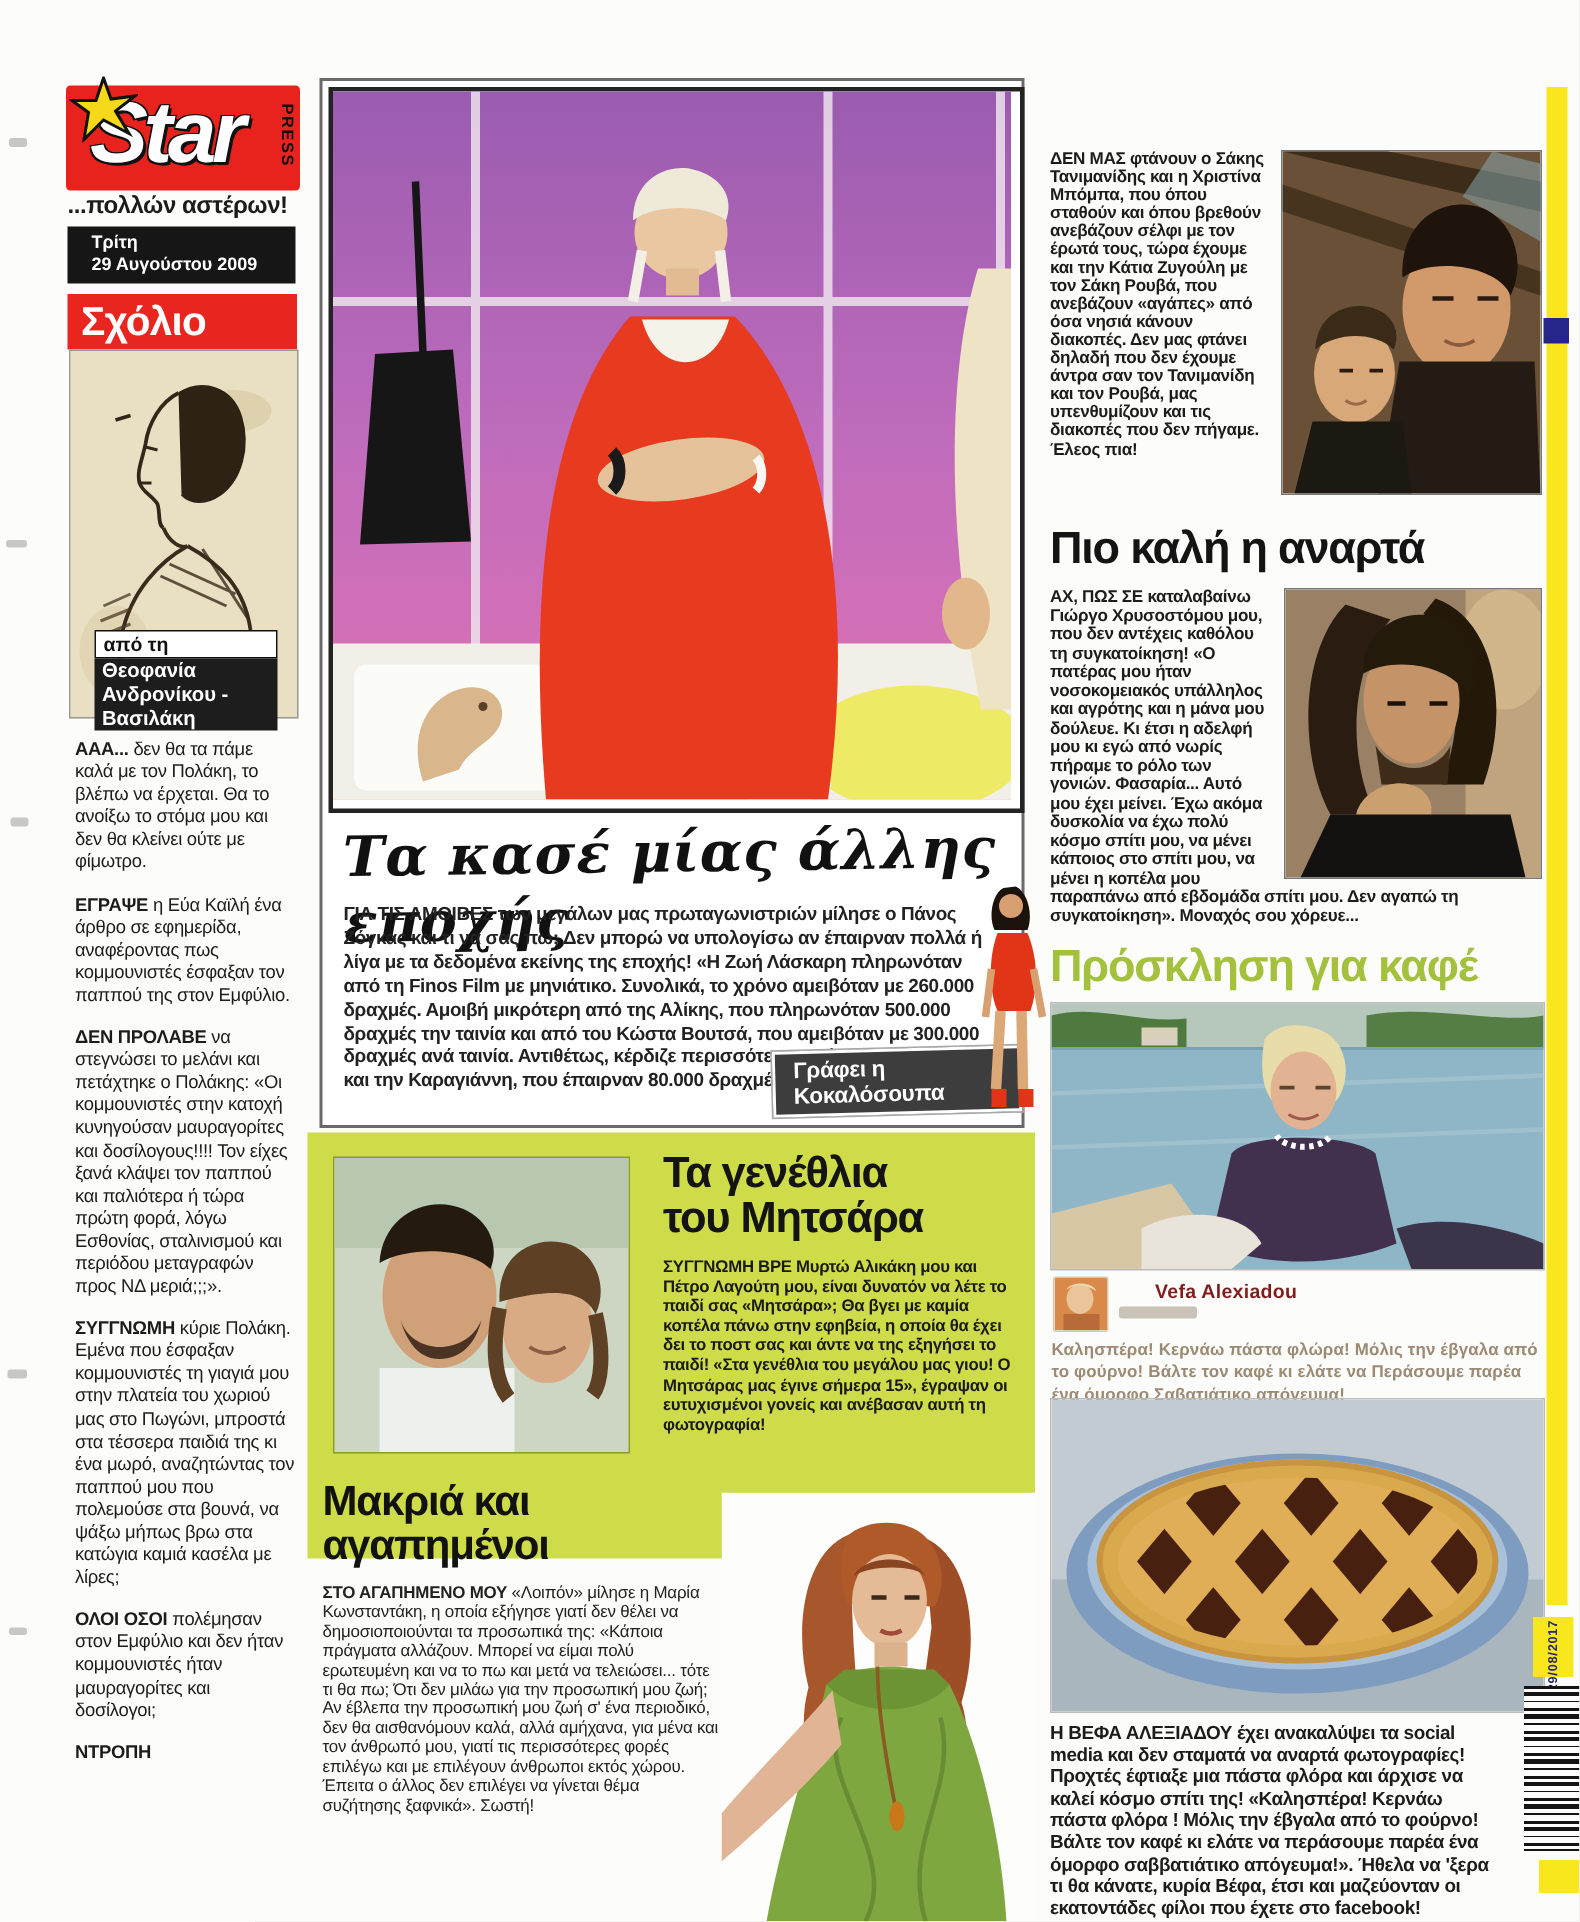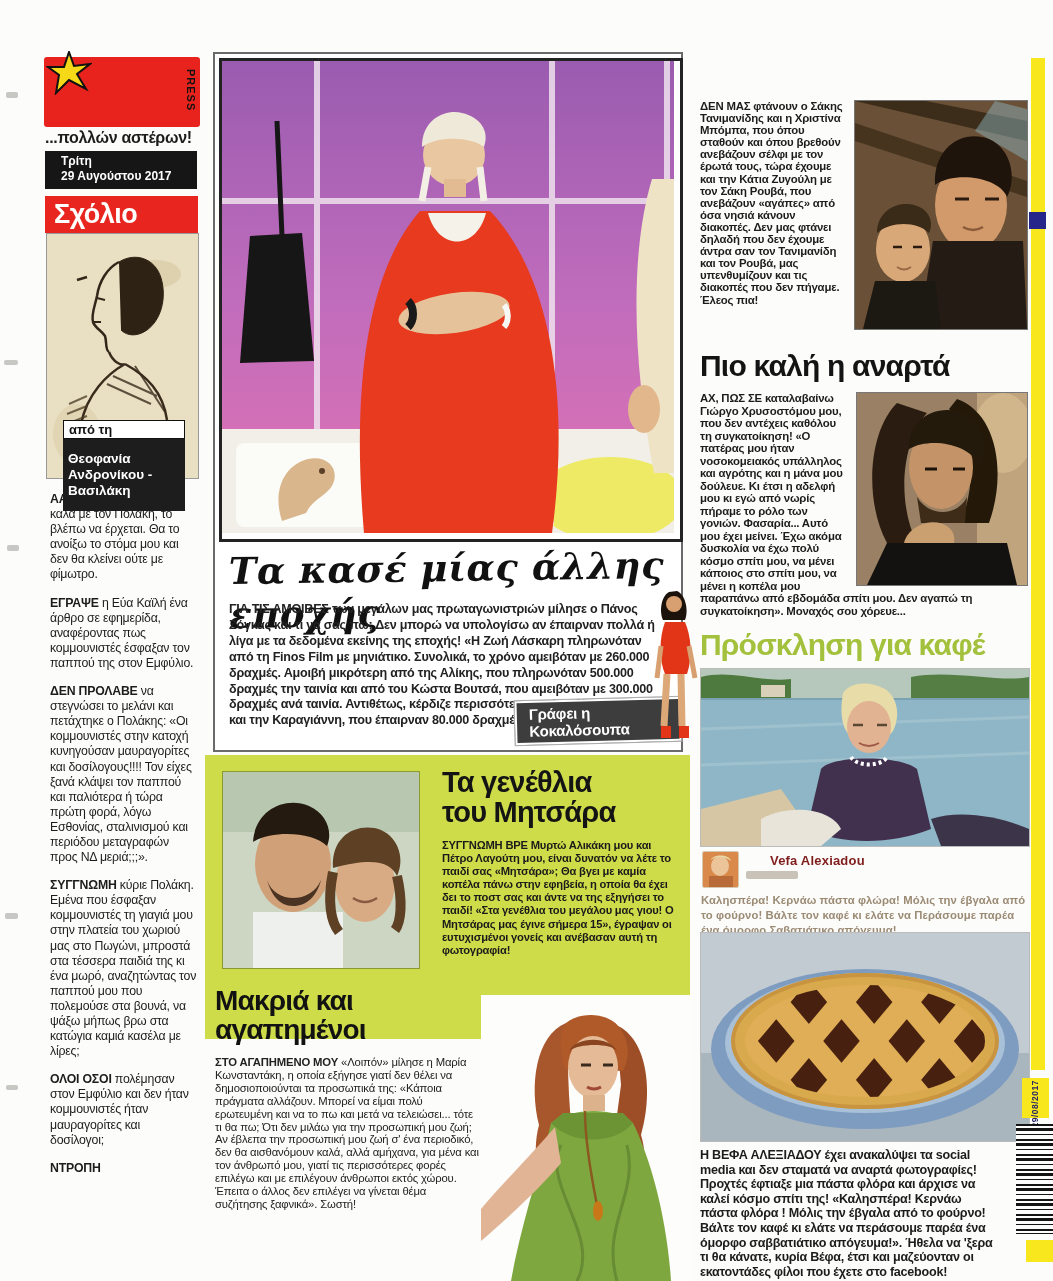--- a/index.html
+++ b/index.html
@@ -19,21 +19,21 @@
   .datebox{left:45px;top:151px;width:152px;height:38px;background:#161616;color:#fff;
            font-size:12px;font-weight:700;padding:3px 16px;box-sizing:border-box;line-height:15px;}
 
   
   .sxolio{left:45px;top:196px;width:153px;height:37px;background:#e8251f;color:#fff;font-size:27px;
           font-weight:900;padding-left:9px;line-height:36px;letter-spacing:-0.5px;box-sizing:border-box;}
   .sketchwrap{left:46px;top:233px;width:151px;height:244px;border:1px solid #999;background:#e9dfc2;}
   .bylinebox{left:63px;top:420px;width:122px;z-index:3;}
   .byline-pre{background:#fff;border:1px solid #111;color:#111;font-size:13px;font-weight:800;
               padding:1px 5px;display:block;}
-  .byline-name{background:#1d1d1d;color:#fff;font-size:13.5px;font-weight:800;padding:12px 5px;
+  .byline-name{background:#1d1d1d;color:#fff;font-size:13.5px;font-weight:800;padding:0 5px;
                display:block;line-height:16px;}
   .sidecol{left:50px;top:492px;width:147px;font-size:12.3px;line-height:15.1px;letter-spacing:-0.2px;}
   .sidecol p{margin:0 0 13px 0;}
   .sidecol b{font-weight:800;}
 
   
   .mainbox{left:213px;top:52px;width:470px;height:700px;border:2px solid #6a6a6a;background:#fff;box-sizing:border-box;}
   .mainphoto{position:absolute;left:4px;top:4px;width:458px;height:478px;border:3px solid #232323;}
   .mainhead{position:absolute;left:14px;top:492px;width:440px;font-family:"DejaVu Serif","Liberation Serif",serif;
             font-style:italic;font-weight:700;font-size:37px;letter-spacing:0.5px;transform:rotate(-0.8deg);color:#111;}
@@ -91,31 +91,32 @@
 
 <div class="page">
 
   <div class="smudge" style="left:6px;top:92px;width:12px;height:6px;"></div>
   <div class="smudge" style="left:4px;top:360px;width:14px;height:5px;"></div>
   <div class="smudge" style="left:7px;top:545px;width:12px;height:6px;"></div>
   <div class="smudge" style="left:5px;top:913px;width:13px;height:6px;"></div>
   <div class="smudge" style="left:6px;top:1085px;width:12px;height:5px;"></div>
 
   <div class="abs logo">
+    <span class="logo-word">Star</span>
     <span class="logo-star">
       <svg width="46" height="44" viewBox="0 0 46 44">
           <polygon points="23,1 28,15 44,13 31,23 40,38 23,29 10,42 13,24 2,16 18,16" fill="#f5d818" stroke="#111" stroke-width="2"></polygon>
         </svg>
     </span>
     <span class="logo-press">PRESS</span>
   </div>
   <div class="abs tagline">...πολλών αστέρων!</div>
   <div class="abs datebox">
     <div>Τρίτη</div>
-    <div>29 Αυγούστου 2017</div>
+    <div>29 Αυγούστου 2009</div>
   </div>
 
   <div class="abs sxolio">Σχόλιο</div>
   <div class="abs sketchwrap">
     <svg width="149" height="242" viewBox="0 0 149 242">
       <rect width="149" height="242" fill="#e9dfc2"></rect>
       <ellipse cx="108" cy="40" rx="26" ry="14" fill="#d9cba4" opacity="0.7"></ellipse>
       <ellipse cx="30" cy="200" rx="24" ry="30" fill="#dccfa8" opacity="0.6"></ellipse>
       <path d="M72,28 C60,34 52,48 50,62 C48,72 44,80 46,88 C48,94 54,96 58,102 C60,108 58,116 62,118" fill="none" stroke="#33271a" stroke-width="2.5"></path>
       <path d="M72,28 C88,18 108,24 114,44 C120,64 114,86 100,96 C90,103 80,102 74,96" fill="#2e2215" stroke="#2e2215"></path>

